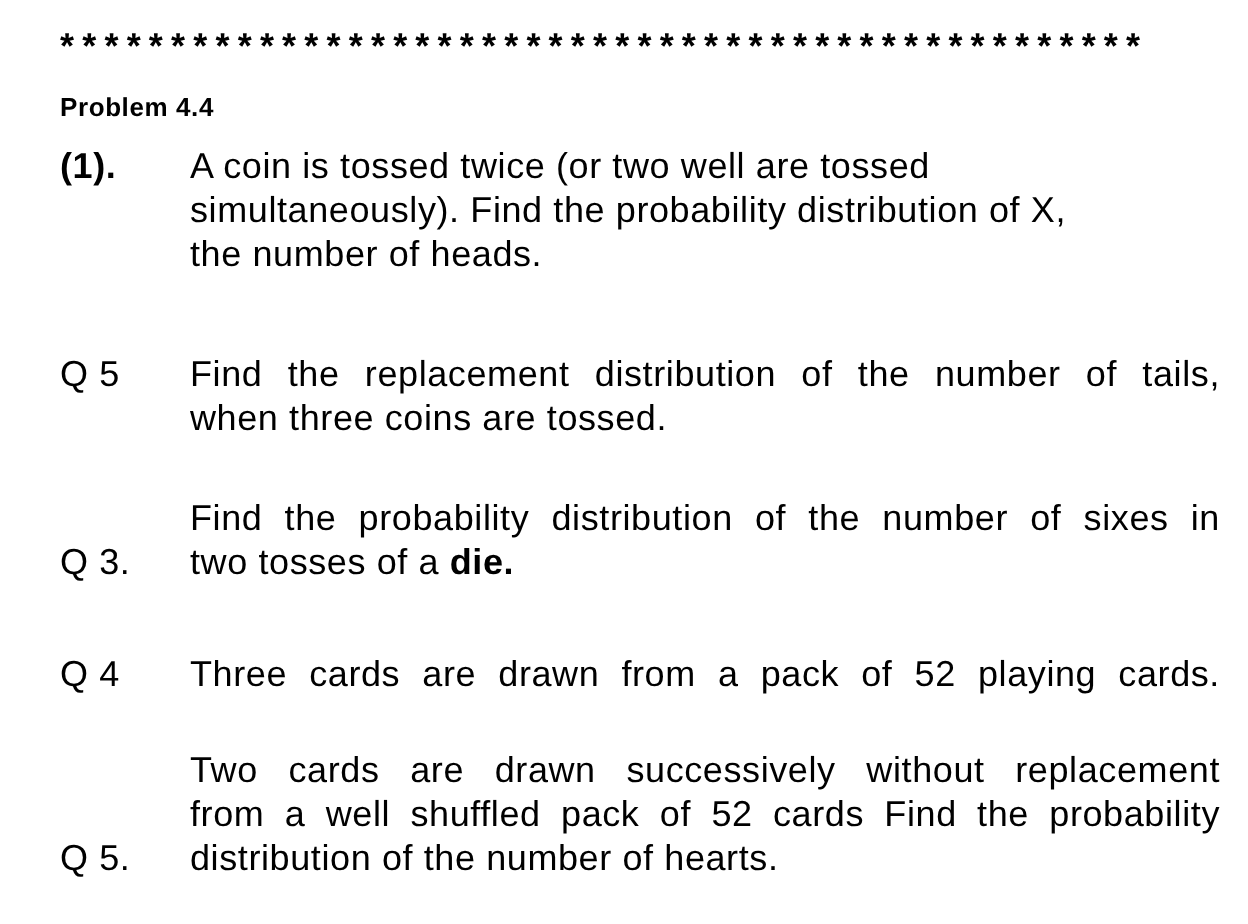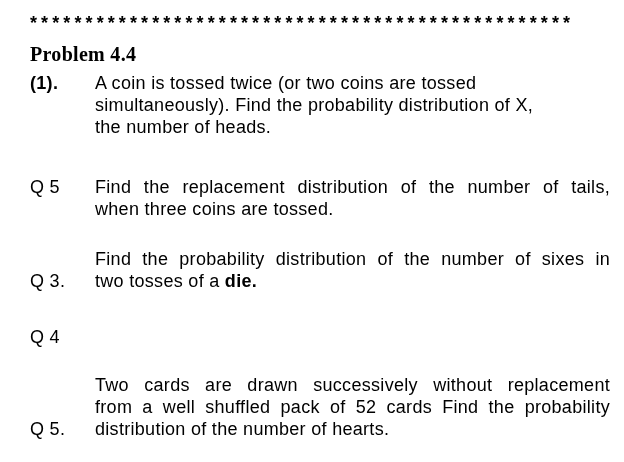--- a/index.html
+++ b/index.html
@@ -20,26 +20,25 @@
   }
   .stars {
     font-size: 18px;
     font-weight: bold;
     line-height: 22px;
     letter-spacing: 4.1px;
     white-space: nowrap;
     overflow: hidden;
   }
   .title {
-    font-size: 20px;
+    font-size: 13px;
     font-weight: bold;
     letter-spacing: 0.3px;
     margin: 8px 0 0 0;
     line-height: 24px;
-    font-family: Liberation Serif, serif;
   }
   .q {
     display: flex;
     align-items: flex-start;
   }
   .qlabel {
     flex: 0 0 65px;
     width: 65px;
     font-size: 18px;
     line-height: 22px;
@@ -74,21 +73,21 @@
 
 <div class="page">
 
   <div class="stars">*************************************************</div>
 
   <h1 class="title">Problem 4.4</h1>
 
   <div class="q q1">
     <div class="qlabel bold">(1).</div>
     <div class="qbody">
-      <div class="line">A coin is tossed twice (or two coins are tossed</div>
+      <div class="line">A coin is tossed twice (or two well are tossed</div>
       <div class="line">simultaneously). Find the probability distribution of X,</div>
       <div class="line">the number of heads.</div>
     </div>
   </div>
 
   <div class="q q2">
     <div class="qlabel">Q 5</div>
     <div class="qbody">
       <div class="line fill">Find the replacement distribution of the number of tails,</div>
       <div class="line">when three coins are tossed.</div>
@@ -99,20 +98,21 @@
     <div class="qlabel">Q 3.</div>
     <div class="qbody">
       <div class="line fill">Find the probability distribution of the number of sixes in</div>
       <div class="line"><span>two tosses of a </span><span class="bold">die.</span></div>
     </div>
   </div>
 
   <div class="q q4">
     <div class="qlabel">Q 4</div>
     <div class="qbody">
+      <div class="line fill">Three cards are drawn from a pack of 52 playing cards.</div>
     </div>
   </div>
 
   <div class="q q5">
     <div class="qlabel">Q 5.</div>
     <div class="qbody">
       <div class="line fill">Two cards are drawn successively without replacement</div>
       <div class="line fill">from a well shuffled pack of 52 cards Find the probability</div>
       <div class="line">distribution of the number of hearts.</div>
     </div>

